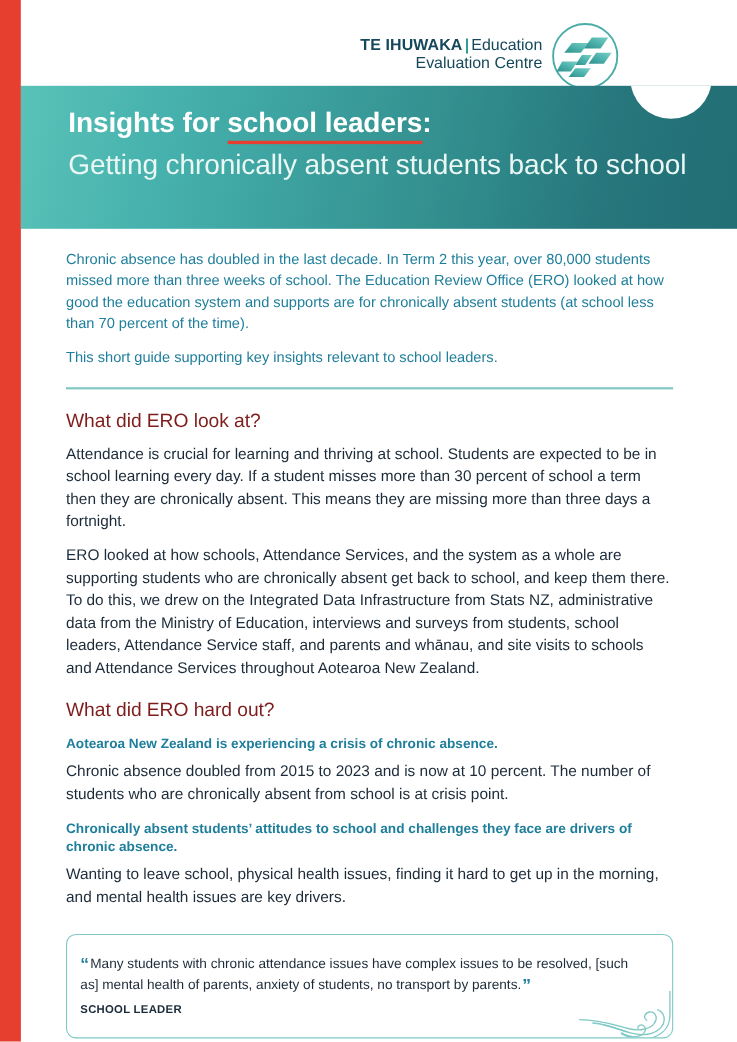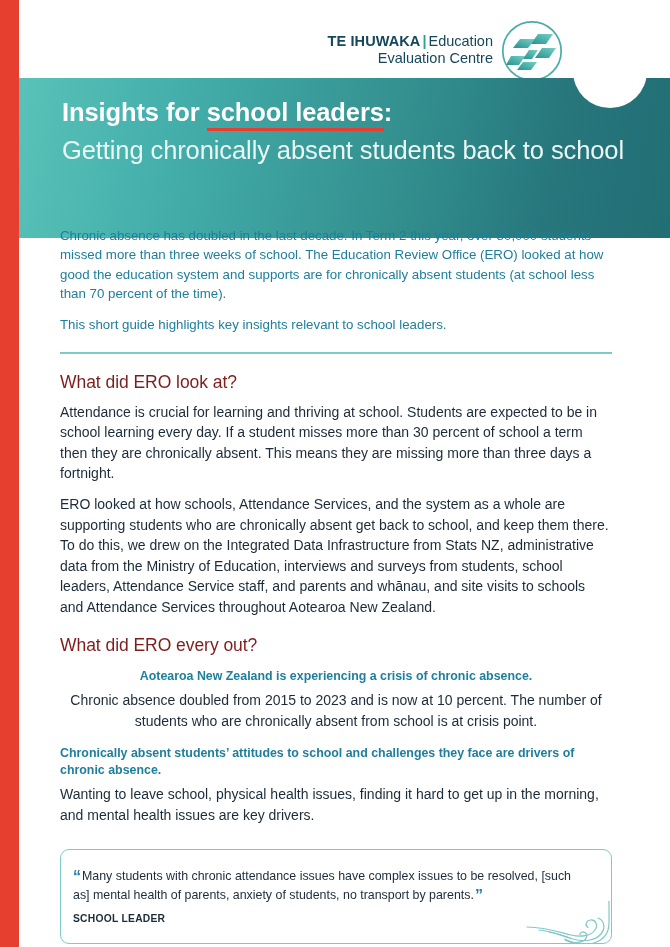--- a/index.html
+++ b/index.html
@@ -82,21 +82,21 @@
     height: 62px;
     flex: 0 0 62px;
   }
 
   
   .hero {
     position: absolute;
     left: 19px;
     top: 78px;
     width: 651px;
-    height: 160px;
+    height: 130px;
     background: linear-gradient(100deg, #59C2B8 0%, #45B0AC 22%, #33908F 58%, #26767C 82%, #226E75 100%);
     overflow: hidden;
   }
   
   .hero-notch {
     position: absolute;
     top: -44px;
     right: 23px;
     width: 74px;
     height: 74px;
@@ -175,21 +175,21 @@
 
   .body-p {
     margin: 0 0 11px 0;
     font-size: 14px;
     line-height: 1.46;
     color: #1C2B39;
   }
   .body-p:last-child { margin-bottom: 0; }
 
   .finding { margin-top: 14px; }
-  .finding:first-of-type { margin-top: 12px; text-align: center; }
+  .finding:first-of-type { margin-top: 12px; }
 
   .finding-head {
     margin: 0 0 5px 0;
     font-size: 12.4px;
     font-weight: bold;
     line-height: 1.38;
     color: #1E7E9B;
   }
 
   
@@ -280,33 +280,33 @@
     <div class="hero-title">
       <div class="hero-line-1"><span>Insights for </span><span class="hero-em">school leaders</span><span>:</span></div>
       <div class="hero-sub">Getting chronically absent students back to school</div>
     </div>
   </div>
 
   <div class="content">
 
     <div class="intro">
       <p>Chronic absence has doubled in the last decade. In Term 2 this year, over 80,000 students missed more than three weeks of school. The Education Review Office (ERO) looked at how good the education system and supports are for chronically absent students (at school less than 70 percent of the time).</p>
-      <p>This short guide highlights key insights relevant to school leaders.</p>
+      <p>This short guide supporting key insights relevant to school leaders.</p>
     </div>
 
     <div class="divider"></div>
 
     <div class="section">
       <h2 class="section-title">What did ERO look at?</h2>
       <p class="body-p">Attendance is crucial for learning and thriving at school. Students are expected to be in school learning every day. If a student misses more than 30 percent of school a term then they are chronically absent. This means they are missing more than three days a fortnight.</p>
       <p class="body-p">ERO looked at how schools, Attendance Services, and the system as a whole are supporting students who are chronically absent get back to school, and keep them there. To do this, we drew on the Integrated Data Infrastructure from Stats NZ, administrative data from the Ministry of Education, interviews and surveys from students, school leaders, Attendance Service staff, and parents and whānau, and site visits to schools and Attendance Services throughout Aotearoa New Zealand.</p>
     </div>
 
     <div class="section">
-      <h2 class="section-title">What did ERO every out?</h2>
+      <h2 class="section-title">What did ERO hard out?</h2>
 
       <div class="finding">
         <p class="finding-head">Aotearoa New Zealand is experiencing a crisis of chronic absence.</p>
         <p class="body-p">Chronic absence doubled from 2015 to 2023 and is now at 10 percent. The number of students who are chronically absent from school is at crisis point.</p>
       </div>
 
       <div class="finding">
         <p class="finding-head">Chronically absent students’ attitudes to school and challenges they face are drivers of chronic absence.</p>
         <p class="body-p">Wanting to leave school, physical health issues, finding it hard to get up in the morning, and mental health issues are key drivers.</p>
       </div>

